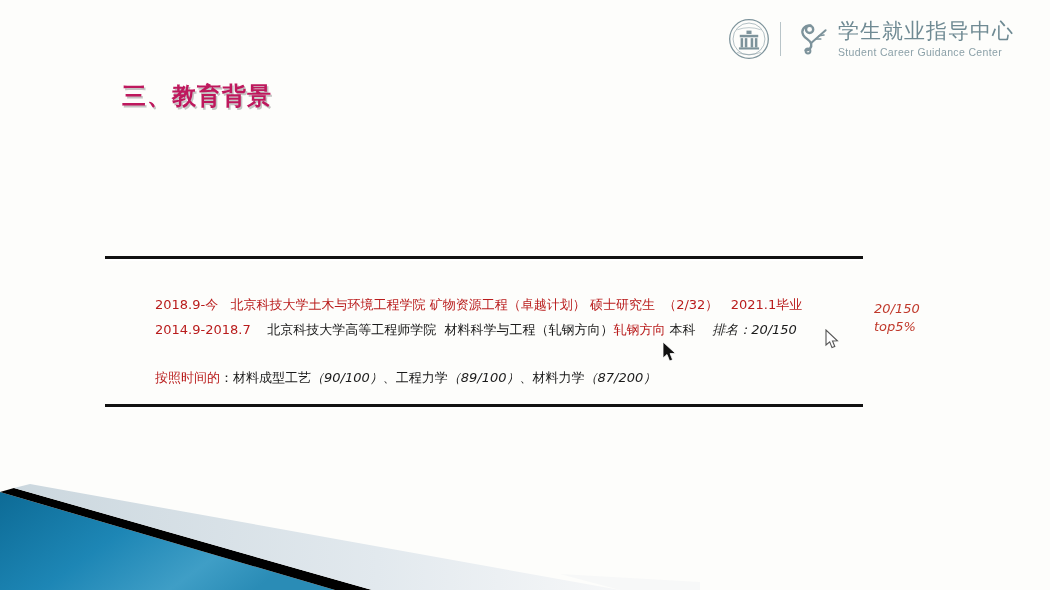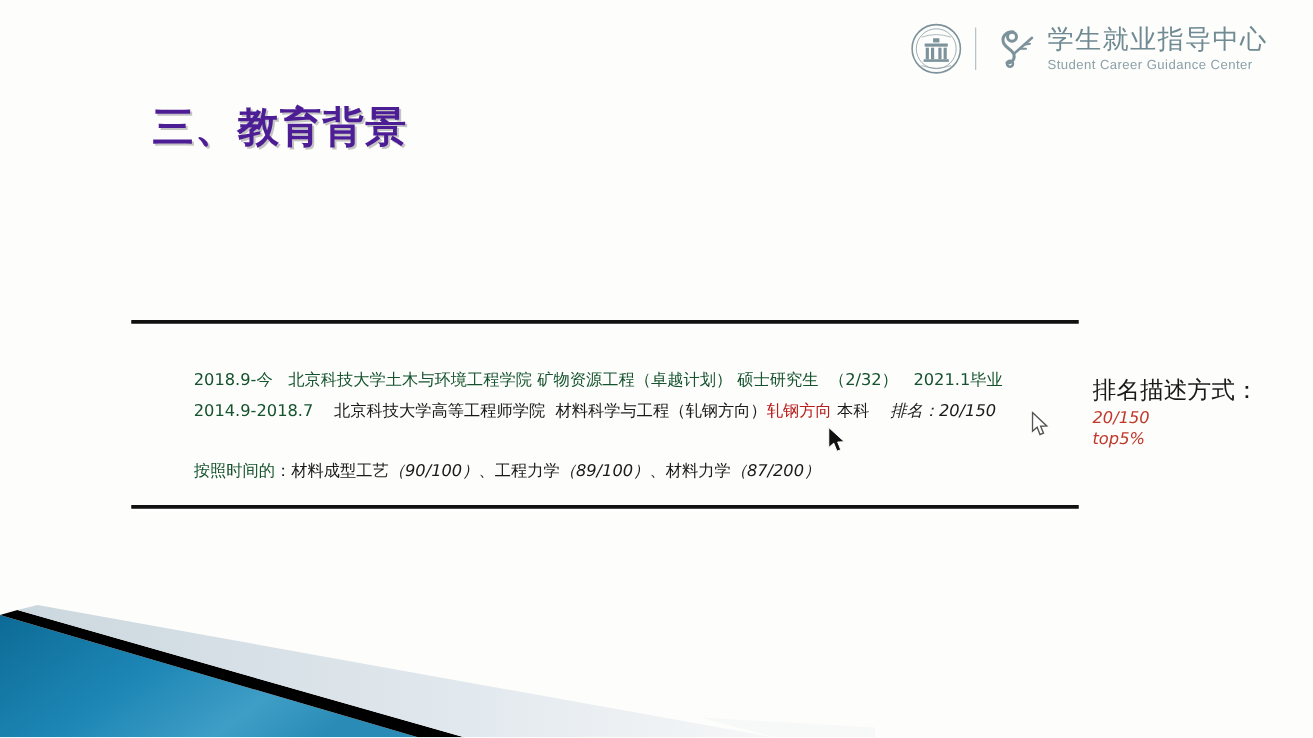--- a/index.html
+++ b/index.html
@@ -68,23 +68,23 @@
     letter-spacing: 0.35px;
     margin-top: 5px;
     font-family: "Liberation Sans", sans-serif;
   }
 
   
   .slide-title {
     position: absolute;
     left: 122px;
     top: 80px;
-    font-size: 33px;
+    font-size: 24px;
     font-weight: bold;
-    color: #4c1d95;
+    color: #be185d;
     letter-spacing: 1px;
     text-shadow: 1.5px 1.5px 0 rgba(150,150,150,0.55);
     font-family: "DejaVu Sans", sans-serif;
   }
 
   
   .intro {
     position: absolute;
     left: 166px;
     top: 128px;
@@ -120,21 +120,21 @@
     width: 720px;
   }
   .sample-line {
     font-size: 13px;
     color: #1a1a1a;
     line-height: 1.95;
     white-space: nowrap;
     font-family: "DejaVu Sans", sans-serif;
   }
   .sample-line.courses { margin-top: 22px; }
-  .s-blue { color: #14532d; }
+  .s-blue { color: #b91c1c; }
   .s-red  { color: #b91c1c; }
   .s-ital { font-style: italic; }
 
   
   .note {
     position: absolute;
     left: 874px;
     top: 300px;
   }
   .note-title {
@@ -214,21 +214,20 @@
   <div class="sample">
 
     <div class="sample-line"><span class="s-blue">2018.9-今</span><span class="s-blue">&nbsp;&nbsp;&nbsp;</span><span class="s-blue">北京科技大学土木与环境工程学院</span><span class="s-blue">&nbsp;</span><span class="s-blue">矿物资源工程（卓越计划）</span><span class="s-blue">&nbsp;</span><span class="s-blue">硕士研究生</span><span class="s-blue">&nbsp;&nbsp;</span><span class="s-blue">（2/32）</span><span class="s-blue">&nbsp;&nbsp;&nbsp;</span><span class="s-blue">2021.1毕业</span></div>
 
     <div class="sample-line"><span class="s-blue">2014.9-2018.7</span><span>&nbsp;&nbsp;&nbsp;&nbsp;</span><span>北京科技大学高等工程师学院</span><span>&nbsp;&nbsp;</span><span>材料科学与工程（轧钢方向）</span><span class="s-red">轧钢方向</span><span>&nbsp;</span><span>本科</span><span>&nbsp;&nbsp;&nbsp;&nbsp;</span><span class="s-ital">排名：20/150</span></div>
 
     <div class="sample-line courses"><span class="s-blue">按照时间的</span><span>：</span><span>材料成型工艺</span><span class="s-ital">（90/100）</span><span>、</span><span>工程力学</span><span class="s-ital">（89/100）</span><span>、</span><span>材料力学</span><span class="s-ital">（87/200）</span></div>
   </div>
 
   <div class="note">
-    <div class="note-title">排名描述方式：</div>
     <div class="note-item">20/150</div>
     <div class="note-item">top5%</div>
   </div>
 
   <svg class="deco" viewBox="0 0 700 120" preserveAspectRatio="none">
     <defs>
       <linearGradient id="blueGrad" x1="0" y1="0" x2="1" y2="0.4">
         <stop offset="0%" stop-color="#0d6b96"></stop>
         <stop offset="45%" stop-color="#1d86b5"></stop>
         <stop offset="78%" stop-color="#3f9ec6"></stop>

